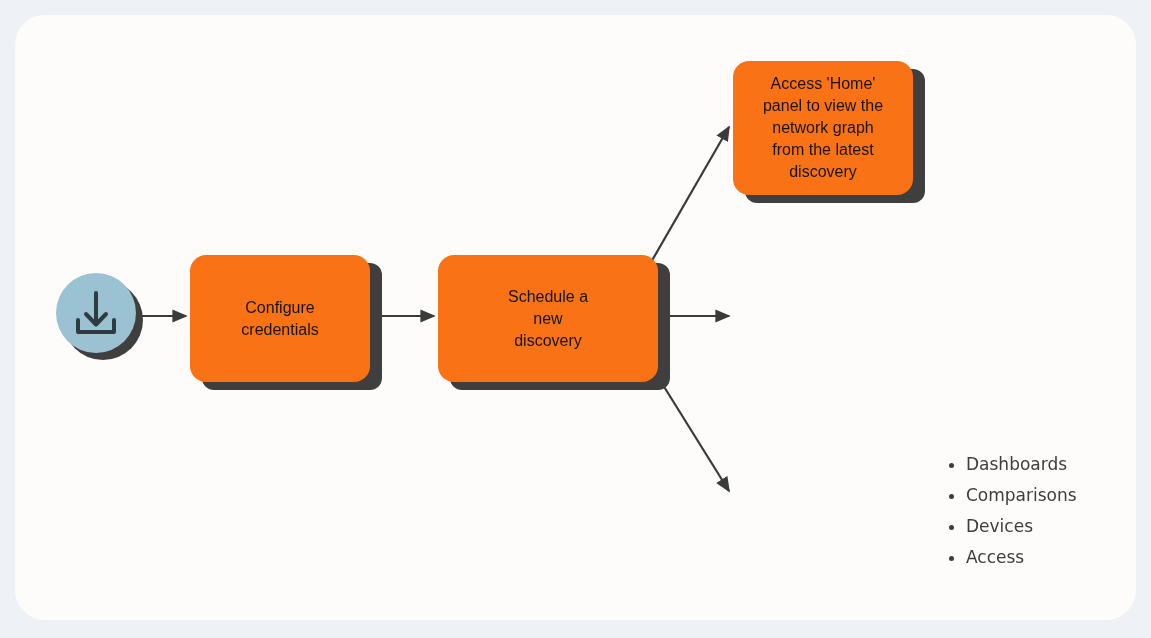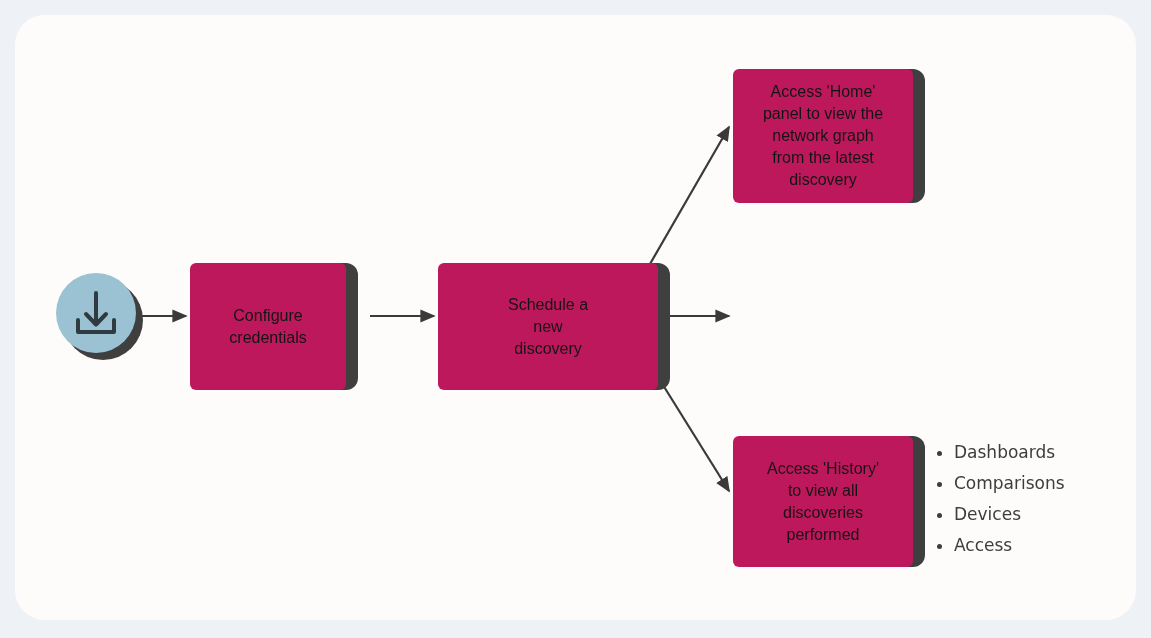--- a/index.html
+++ b/index.html
@@ -68,46 +68,46 @@
     right: -12px;
     bottom: -12px;
     width: 100%;
     height: 100%;
     background: #3f3f3f;
     border-radius: 12px;
   }
   .node-face {
     position: absolute;
     left: 0;
-    top: 12px;
+    top: 4px;
     width: 100%;
     height: 100%;
-    background: #be185d;
-    border-radius: 6px;
+    background: #f97316;
+    border-radius: 16px;
     display: flex;
     align-items: center;
     justify-content: center;
     box-sizing: border-box;
     padding: 4px 8px;
   }
   .node-label {
     font-family: "Liberation Sans", sans-serif;
     font-size: 16px;
     line-height: 22px;
     color: #141414;
     text-align: center;
     white-space: pre-line;
   }
 
   
   #bullet-list {
     position: absolute;
     left: 930px;
     top: 437px;
-    margin: 0;
+    margin: 12px;
     padding: 0;
     list-style: none;
   }
   #bullet-list li {
     position: relative;
     padding-left: 24px;
     height: 31px;
     line-height: 31px;
     font-family: "DejaVu Sans", sans-serif;
     font-size: 17px;
@@ -153,21 +153,21 @@
   <div style="position:absolute; left:56px; top:273px; width:80px; height:80px;">
     <div class="circle-node circle-shadow" style="left:7px; top:7px;"></div>
     <div class="circle-node circle-face" style="left:0; top:0;"></div>
     <svg class="circle-glyph" viewBox="0 0 80 80" xmlns="http://www.w3.org/2000/svg">
       <line x1="40" y1="20" x2="40" y2="50" stroke="#2f3b40" stroke-width="4" stroke-linecap="round"></line>
       <path d="M30,41 L40,51.5 L50,41" fill="none" stroke="#2f3b40" stroke-width="4" stroke-linecap="round" stroke-linejoin="round"></path>
       <path d="M22,47 L22,59 L58,59 L58,47" fill="none" stroke="#2f3b40" stroke-width="4" stroke-linecap="round" stroke-linejoin="round"></path>
     </svg>
   </div>
 
-  <div class="node" style="left:190px; top:251px; width:156px; height:127px;text-decoration:underline;">
+  <div class="node" style="left:190px; top:251px; width:180px; height:127px;text-decoration:underline;">
     <div class="node-shadow"></div>
     <div class="node-face">
       <span class="node-label">Configure
 credentials</span>
     </div>
   </div>
 
   <div class="node" style="left:438px; top:251px; width:180px; height:127px;padding-left:40px;">
     <div class="node-shadow"></div>
     <div class="node-face">
@@ -182,29 +182,20 @@
     <div class="node-face">
       <span class="node-label">Access 'Home'
 panel to view the
 network graph
 from the latest
 discovery</span>
     </div>
   </div>
 
 
-  <div class="node" style="left:733px; top:424px; width:180px; height:131px;">
-    <div class="node-shadow"></div>
-    <div class="node-face">
-      <span class="node-label">Access 'History'
-to view all
-discoveries
-performed</span>
-    </div>
-  </div>
 
   <ul id="bullet-list">
     <li>Dashboards</li>
     <li>Comparisons</li>
     <li>Devices</li>
     <li>Access</li>
   </ul>
 
 </div>
 

